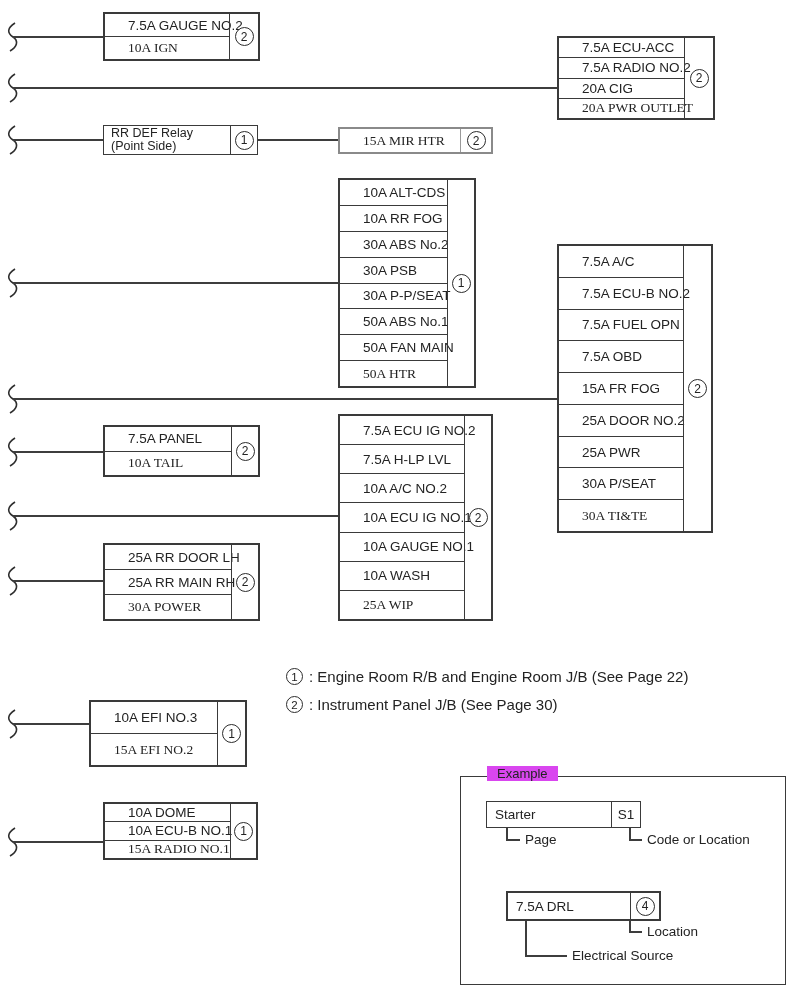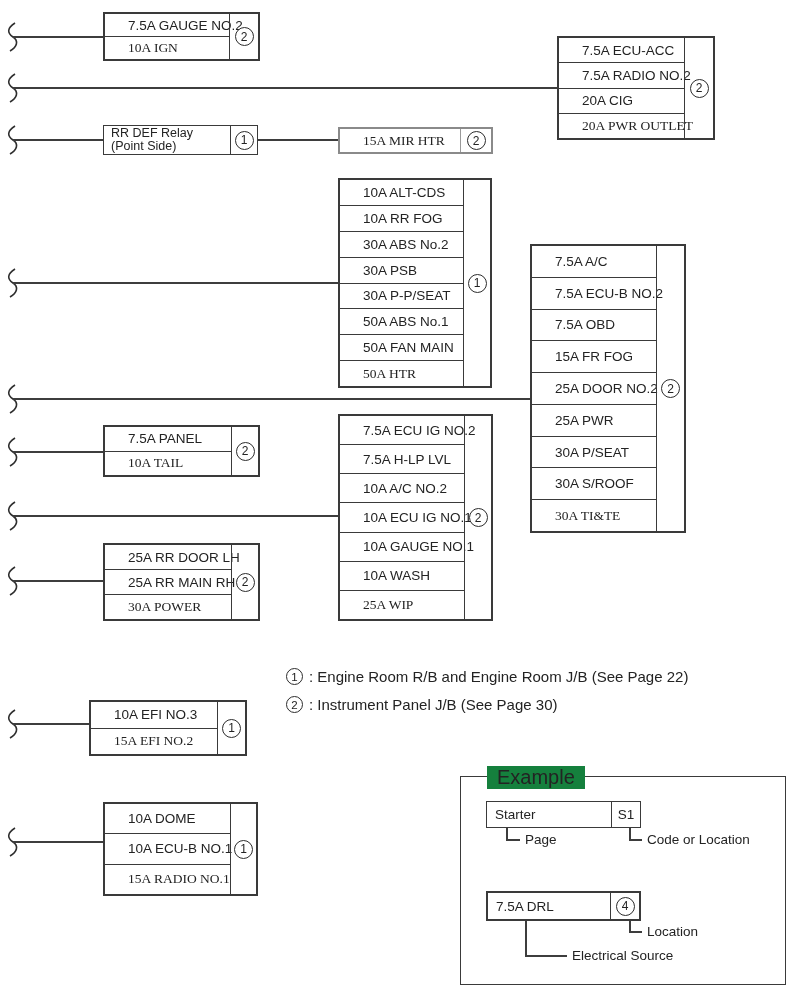--- a/index.html
+++ b/index.html
@@ -9,21 +9,21 @@
   }
   .wire { position:absolute; height:1.5px; background:#3d3d3d; }
   .vline { position:absolute; width:1.5px; background:#3d3d3d; }
   .squig { position:absolute; width:18px; height:34px; }
   .fusebox {
     position:absolute; background:#fff; border:2px solid #3a3a3a;
     display:flex; box-sizing:border-box;
   }
   .fusebox.thin { border-width:1.5px; }
   .fusebox.gray { border-color:#8a8a8a; border-width:2px; }
-  .fusebox.xthick { border-width:2.5px; }
+  .fusebox.xthick { border-width:2.5px;margin-left:20px; }
   .rows { flex:1 1 auto; display:flex; flex-direction:column; min-width:0; }
   .fuse-row {
     flex:1 1 0; display:flex; align-items:center; padding-left:23px;
     border-bottom:1px solid #3a3a3a; font-size:13.5px; white-space:nowrap;
   }
   .gray .fuse-row { border-bottom-color:#9a9a9a; }
   .fuse-row:last-child { border-bottom:none;font-family:Liberation Serif, serif; }
   .numcol {
     flex:0 0 auto; border-left:1px solid #3a3a3a;
     display:flex; align-items:center; justify-content:center;
@@ -33,22 +33,22 @@
     width:19px; height:19px; border:1.2px solid #2c2c2c; border-radius:50%;
     display:flex; align-items:center; justify-content:center;
     font-size:12px; background:#fff; box-sizing:border-box;
   }
   .relay-text { display:flex; flex-direction:column; justify-content:center;
     padding-left:7px; flex:1 1 auto; font-size:12.5px; line-height:13.5px; }
   .legend-row { position:absolute; display:flex; align-items:center; gap:6px;
     font-size:15px; }
   .legend-row .circle { width:17px; height:17px; font-size:11.5px; }
   #example-box { position:absolute; border:1.5px solid #3a3a3a; background:#fff; }
-  #example-title { position:absolute; top:-11px; left:26px; background:#15803d;
-    padding:0 10px; font-size:20px; }
+  #example-title { position:absolute; top:-11px; left:26px; background:#d946ef;
+    padding:0 10px; font-size:13px; }
   .ex-label { position:absolute; font-size:13.5px; white-space:nowrap; }
   .ex-cellname { flex:1 1 auto; display:flex; align-items:center; padding-left:8px;
     font-size:13.5px; white-space:nowrap; }
 </style>
 </head>
 <body>
 
 <div id="canvas">
 
   <svg class="squig" style="left:2px;top:20px" viewBox="0 0 18 34">
@@ -100,21 +100,21 @@
           <span>7.5A GAUGE NO.2</span>
         </div>
         <div class="fuse-row">
           <span>10A IGN</span>
         </div>
       </div>
       <div class="numcol" style="width: 28px;">
         <span class="circle">2</span>
       </div>
   </div>
-  <div class="fusebox" style="left:557px;top:36px;width:158px;height:104px">
+  <div class="fusebox" style="left:557px;top:36px;width:158px;height:84px">
     <div class="rows">
         <div class="fuse-row">
           <span>7.5A ECU-ACC</span>
         </div>
         <div class="fuse-row">
           <span>7.5A RADIO NO.2</span>
         </div>
         <div class="fuse-row">
           <span>20A CIG</span>
         </div>
@@ -129,21 +129,21 @@
   <div class="fusebox gray" style="left:338px;top:127px;width:155px;height:27px">
     <div class="rows">
         <div class="fuse-row">
           <span>15A MIR HTR</span>
         </div>
       </div>
       <div class="numcol" style="width: 30px;">
         <span class="circle">2</span>
       </div>
   </div>
-  <div class="fusebox" style="left:338px;top:178px;width:154px;height:210px">
+  <div class="fusebox" style="left:338px;top:178px;width:138px;height:210px">
     <div class="rows">
         <div class="fuse-row">
           <span>10A ALT-CDS</span>
         </div>
         <div class="fuse-row">
           <span>10A RR FOG</span>
         </div>
         <div class="fuse-row">
           <span>30A ABS No.2</span>
         </div>
@@ -160,47 +160,47 @@
           <span>50A FAN MAIN</span>
         </div>
         <div class="fuse-row">
           <span>50A HTR</span>
         </div>
       </div>
       <div class="numcol" style="width: 26px;">
         <span class="circle">1</span>
       </div>
   </div>
-  <div class="fusebox" style="left:530px;top:244px;width:156px;height:289px">
+  <div class="fusebox" style="left:557px;top:244px;width:156px;height:289px">
     <div class="rows">
         <div class="fuse-row">
           <span>7.5A A/C</span>
         </div>
         <div class="fuse-row">
           <span>7.5A ECU-B NO.2</span>
         </div>
         <div class="fuse-row">
+          <span>7.5A FUEL OPN</span>
+        </div>
+        <div class="fuse-row">
           <span>7.5A OBD</span>
         </div>
         <div class="fuse-row">
           <span>15A FR FOG</span>
         </div>
         <div class="fuse-row">
           <span>25A DOOR NO.2</span>
         </div>
         <div class="fuse-row">
           <span>25A PWR</span>
         </div>
         <div class="fuse-row">
           <span>30A P/SEAT</span>
         </div>
         <div class="fuse-row">
-          <span>30A S/ROOF</span>
-        </div>
-        <div class="fuse-row">
           <span>30A TI&amp;TE</span>
         </div>
       </div>
       <div class="numcol" style="width: 27px;">
         <span class="circle">2</span>
       </div>
   </div>
   <div class="fusebox" style="left:103px;top:425px;width:157px;height:52px">
     <div class="rows">
         <div class="fuse-row">
@@ -251,34 +251,34 @@
           <span>25A RR MAIN RH</span>
         </div>
         <div class="fuse-row">
           <span>30A POWER</span>
         </div>
       </div>
       <div class="numcol" style="width: 26px;">
         <span class="circle">2</span>
       </div>
   </div>
-  <div class="fusebox" style="left:89px;top:700px;width:158px;height:56px">
+  <div class="fusebox" style="left:89px;top:700px;width:158px;height:67px">
     <div class="rows">
         <div class="fuse-row">
           <span>10A EFI NO.3</span>
         </div>
         <div class="fuse-row">
           <span>15A EFI NO.2</span>
         </div>
       </div>
       <div class="numcol" style="width: 27px;">
         <span class="circle">1</span>
       </div>
   </div>
-  <div class="fusebox" style="left:103px;top:802px;width:155px;height:94px">
+  <div class="fusebox" style="left:103px;top:802px;width:155px;height:58px">
     <div class="rows">
         <div class="fuse-row">
           <span>10A DOME</span>
         </div>
         <div class="fuse-row">
           <span>10A ECU-B NO.1</span>
         </div>
         <div class="fuse-row">
           <span>15A RADIO NO.1</span>
         </div>

